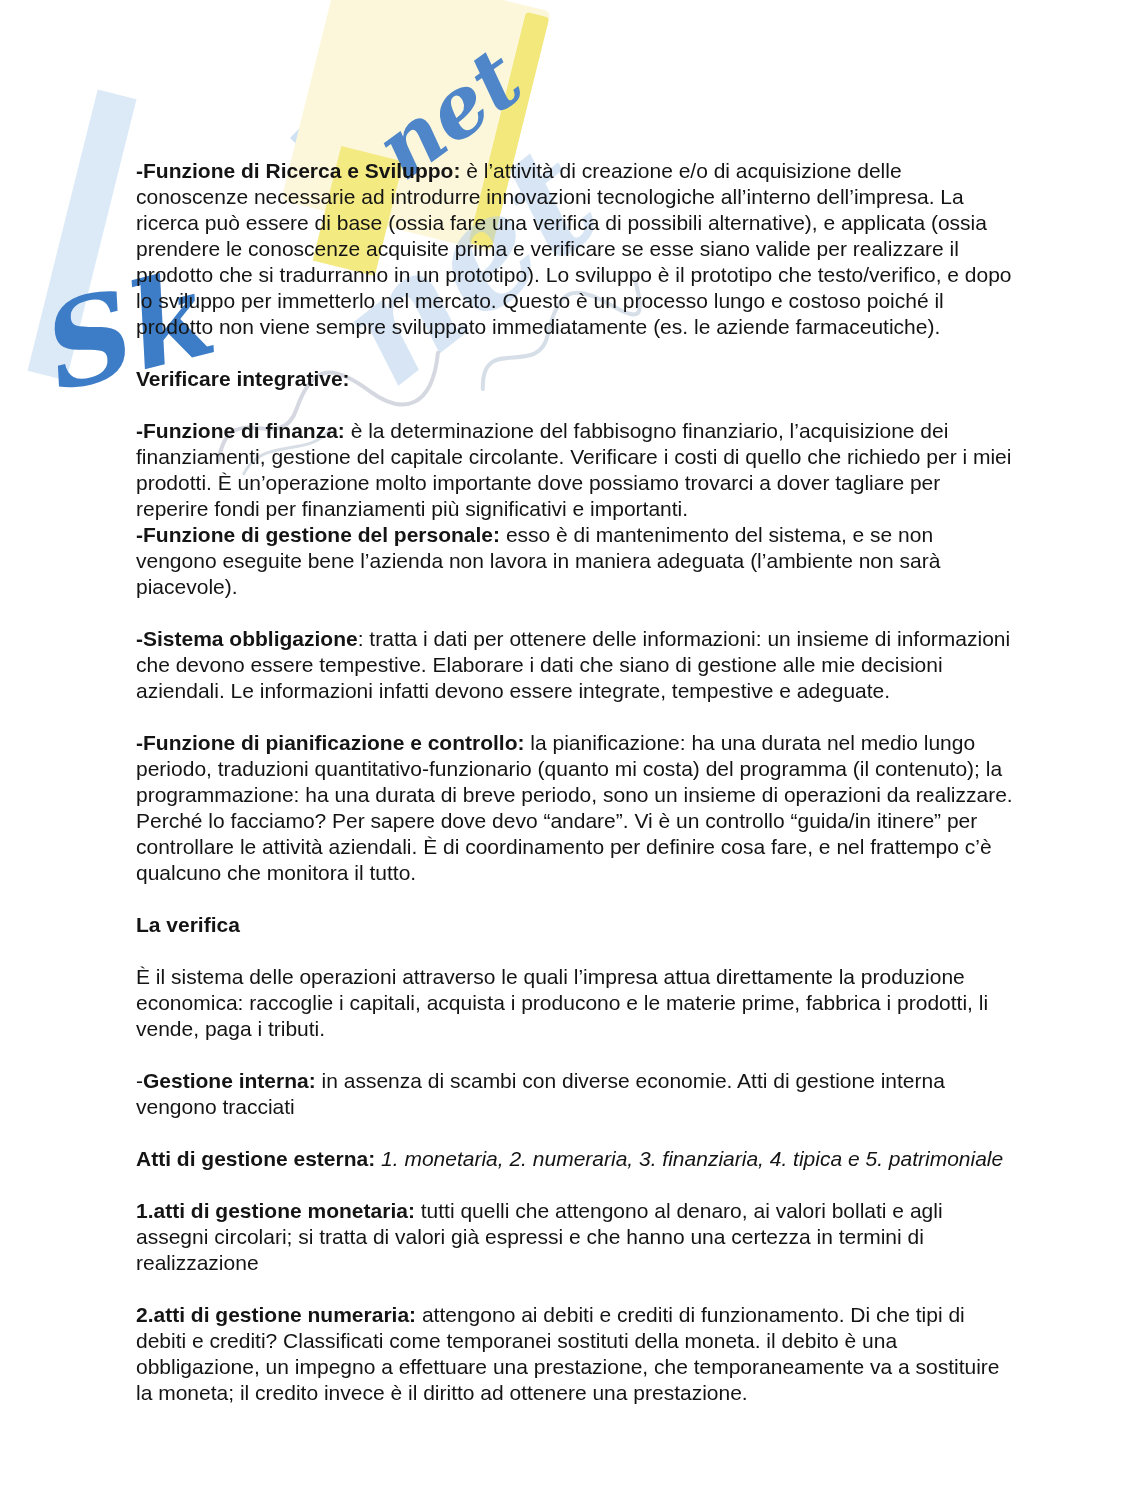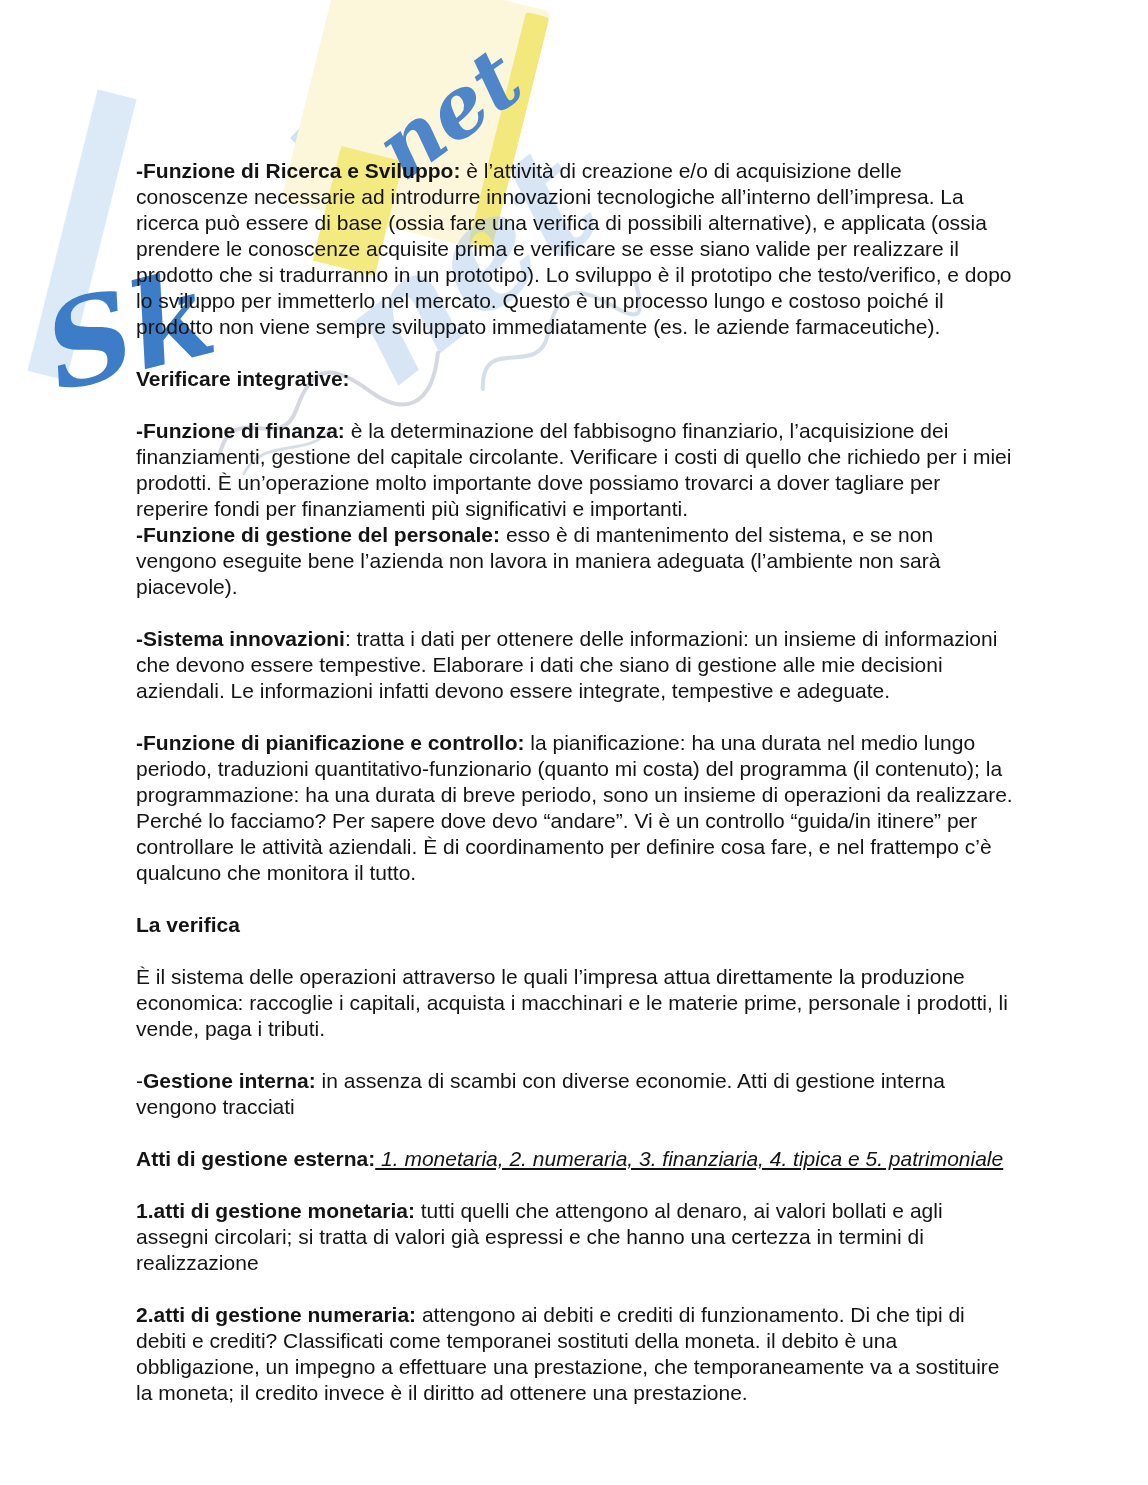--- a/index.html
+++ b/index.html
@@ -56,21 +56,21 @@
   .sq1 { left: 195px; top: 345px; transform: rotate(-18deg); }
   .sq2 { left: 455px; top: 285px; transform: rotate(-30deg); }
   
   .page-text {
     position: absolute; z-index: 2;
     left: 136px; top: 158px; width: 880px;
     font-size: 21px; line-height: 26px; color: #141414;
   }
   .page-text p { margin: 0 0 26px 0; }
   .seg-bold   { font-weight: bold; margin-top: 37px; }
-  .seg-italic { font-style: italic; text-decoration: underline; }
+  .seg-italic { font-style: italic; }
 </style>
 </head>
 <body>
 
 <div class="wm wm-streak"></div>
 <div class="wm wm-ribbon"></div>
 <div class="wm wm-note">
   <div class="wm-note-stripe"></div>
 </div>
 <div class="wm wm-note-corner"></div>
@@ -82,21 +82,21 @@
   <path d="M30 100 C 60 70, 95 105, 125 85" fill="none" stroke="#ccd4de" stroke-width="3" stroke-linecap="round"></path>
 </svg>
 <svg class="wm wm-squiggle sq2" width="200" height="90" viewBox="0 0 200 90">
   <path d="M8 60 C 35 10, 60 80, 92 45 S 140 15, 160 50 S 185 75, 195 40" fill="none" stroke="#c9d3e0" stroke-width="4" stroke-linecap="round"></path>
 </svg>
 
 <div class="page-text" id="document-body">
     <p><span class="seg-bold">-Funzione di Ricerca e Sviluppo:</span><span class="seg-normal"> è l’attività di creazione e/o di acquisizione delle conoscenze necessarie ad introdurre innovazioni tecnologiche all’interno dell’impresa. La ricerca può essere di base (ossia fare una verifica di possibili alternative), e applicata (ossia prendere le conoscenze acquisite prima e verificare se esse siano valide per realizzare il prodotto che si tradurranno in un prototipo). Lo sviluppo è il prototipo che testo/verifico, e dopo lo sviluppo per immetterlo nel mercato. Questo è un processo lungo e costoso poiché il prodotto non viene sempre sviluppato immediatamente (es. le aziende farmaceutiche).</span></p>
     <p><span class="seg-bold">Verificare integrative:</span></p>
     <p><span class="seg-bold">-Funzione di finanza:</span><span class="seg-normal"> è la determinazione del fabbisogno finanziario, l’acquisizione dei finanziamenti, gestione del capitale circolante. Verificare i costi di quello che richiedo per i miei prodotti. È un’operazione molto importante dove possiamo trovarci a dover tagliare per reperire fondi per finanziamenti più significativi e importanti.</span><br><span class="seg-bold">-Funzione di gestione del personale:</span><span class="seg-normal"> esso è di mantenimento del sistema, e se non vengono eseguite bene l’azienda non lavora in maniera adeguata (l’ambiente non sarà piacevole).</span></p>
-    <p><span class="seg-bold">-Sistema innovazioni</span><span class="seg-normal">: tratta i dati per ottenere delle informazioni: un insieme di informazioni che devono essere tempestive. Elaborare i dati che siano di gestione alle mie decisioni aziendali. Le informazioni infatti devono essere integrate, tempestive e adeguate.</span></p>
+    <p><span class="seg-bold">-Sistema obbligazione</span><span class="seg-normal">: tratta i dati per ottenere delle informazioni: un insieme di informazioni che devono essere tempestive. Elaborare i dati che siano di gestione alle mie decisioni aziendali. Le informazioni infatti devono essere integrate, tempestive e adeguate.</span></p>
     <p><span class="seg-bold">-Funzione di pianificazione e controllo:</span><span class="seg-normal"> la pianificazione: ha una durata nel medio lungo periodo, traduzioni quantitativo-funzionario (quanto mi costa) del programma (il contenuto); la programmazione: ha una durata di breve periodo, sono un insieme di operazioni da realizzare. Perché lo facciamo? Per sapere dove devo “andare”. Vi è un controllo “guida/in itinere” per controllare le attività aziendali. È di coordinamento per definire cosa fare, e nel frattempo c’è qualcuno che monitora il tutto.</span></p>
     <p><span class="seg-bold">La verifica</span></p>
-    <p><span class="seg-normal">È il sistema delle operazioni attraverso le quali l’impresa attua direttamente la produzione economica: raccoglie i capitali, acquista i macchinari e le materie prime, personale i prodotti, li vende, paga i tributi.</span></p>
+    <p><span class="seg-normal">È il sistema delle operazioni attraverso le quali l’impresa attua direttamente la produzione economica: raccoglie i capitali, acquista i producono e le materie prime, fabbrica i prodotti, li vende, paga i tributi.</span></p>
     <p><span class="seg-normal">-</span><span class="seg-bold">Gestione interna:</span><span class="seg-normal"> in assenza di scambi con diverse economie. Atti di gestione interna vengono tracciati</span></p>
     <p><span class="seg-bold">Atti di gestione esterna:</span><span class="seg-italic"> 1. monetaria, 2. numeraria, 3. finanziaria, 4. tipica e 5. patrimoniale</span></p>
     <p><span class="seg-bold">1.atti di gestione monetaria:</span><span class="seg-normal"> tutti quelli che attengono al denaro, ai valori bollati e agli assegni circolari; si tratta di valori già espressi e che hanno una certezza in termini di realizzazione</span></p>
     <p><span class="seg-bold">2.atti di gestione numeraria:</span><span class="seg-normal"> attengono ai debiti e crediti di funzionamento. Di che tipi di debiti e crediti? Classificati come temporanei sostituti della moneta. il debito è una obbligazione, un impegno a effettuare una prestazione, che temporaneamente va a sostituire la moneta; il credito invece è il diritto ad ottenere una prestazione.</span></p>
   </div>
 
 </body></html>

